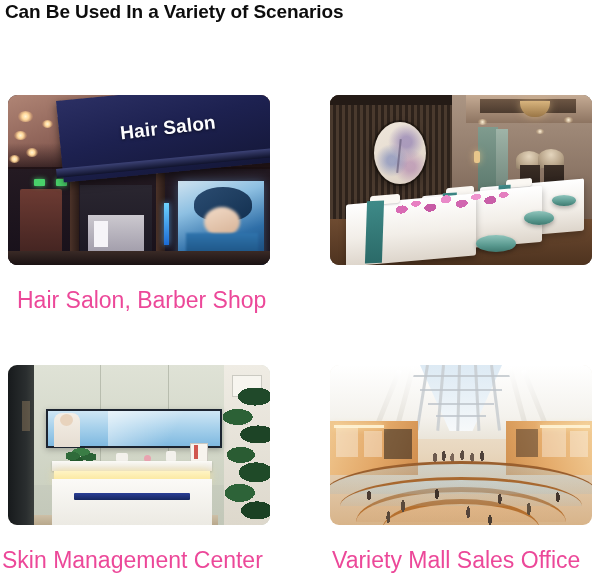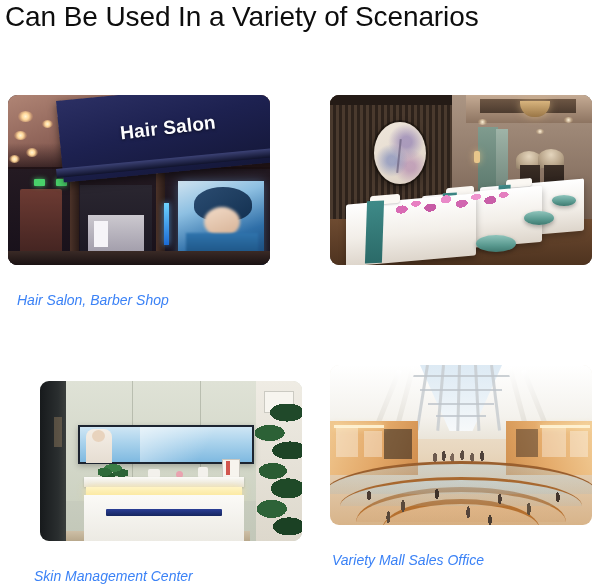--- a/index.html
+++ b/index.html
@@ -14,58 +14,57 @@
     overflow: hidden;
     font-family: "Liberation Sans", sans-serif;
     color: #111111;
     position: relative;
   }
 
   .page-title {
     position: absolute;
     left: 5px;
     top: 1px;
-    font-size: 28px;
-    font-weight: 400;
+    font-size: 19px;
+    font-weight: 700;
     letter-spacing: -0.1px;
     color: #0d0d0d;
     white-space: nowrap;
   }
 
   .grid {
     position: absolute;
     left: 0;
     top: 95px;
     width: 600px;
   }
 
   .cell { position: absolute; }
   .cell-0 { left: 8px;   top: 0px;   }
   .cell-1 { left: 330px; top: 0px;   }
-  .cell-2 { left: 8px;   top: 286px; margin-left: 32px; }
+  .cell-2 { left: 8px;   top: 270px; }
   .cell-3 { left: 330px; top: 270px; }
 
   .photo {
     position: relative;
     width: 262px;
     height: 170px;
     border-radius: 9px;
     overflow: hidden;
     background: #2a2a2a;
   }
   .cell-2 .photo, .cell-3 .photo { width: 262px; height: 160px; }
 
   .caption {
     position: absolute;
     top: 194px;
-    font-size: 14px;
+    font-size: 23px;
     line-height: 22px;
-    color: #3b82f6;
+    color: #ec4899;
     white-space: nowrap;
-    font-style: italic;
   }
   .cell-0 .caption { left: 9px;   }
   .cell-1 .caption { left: 2px;   }
   .cell-2 .caption { top: 184px; left: -6px; }
   .cell-3 .caption { top: 184px; left: 2px;  }
 
   
   .layer { position: absolute; }
 
   

